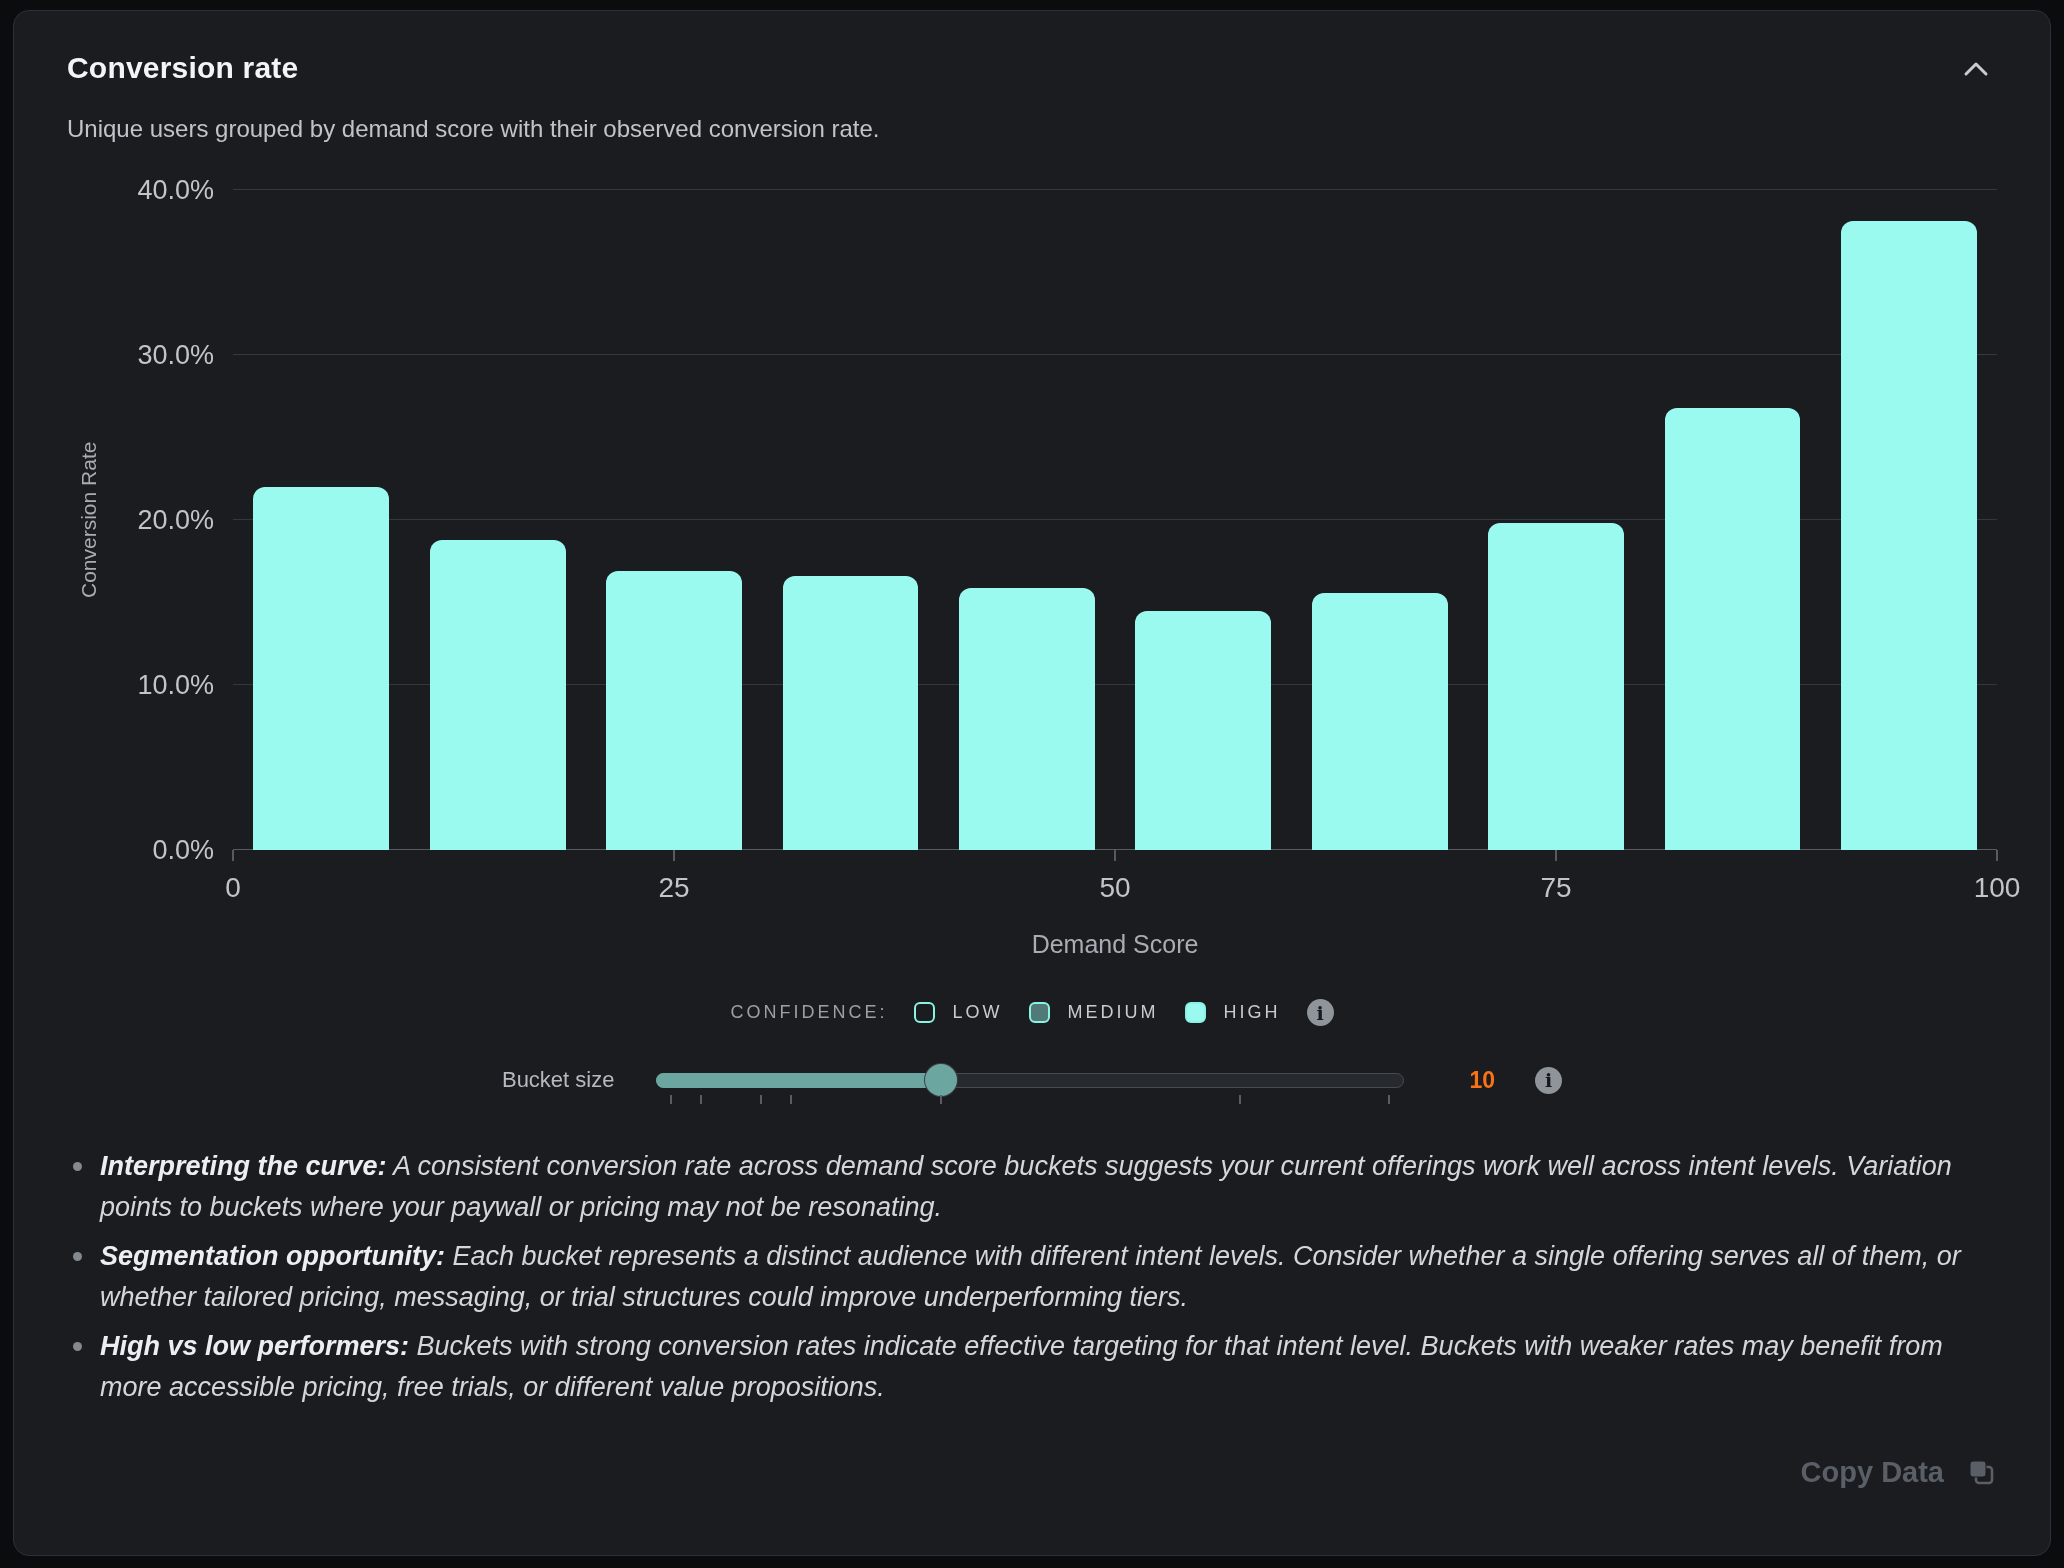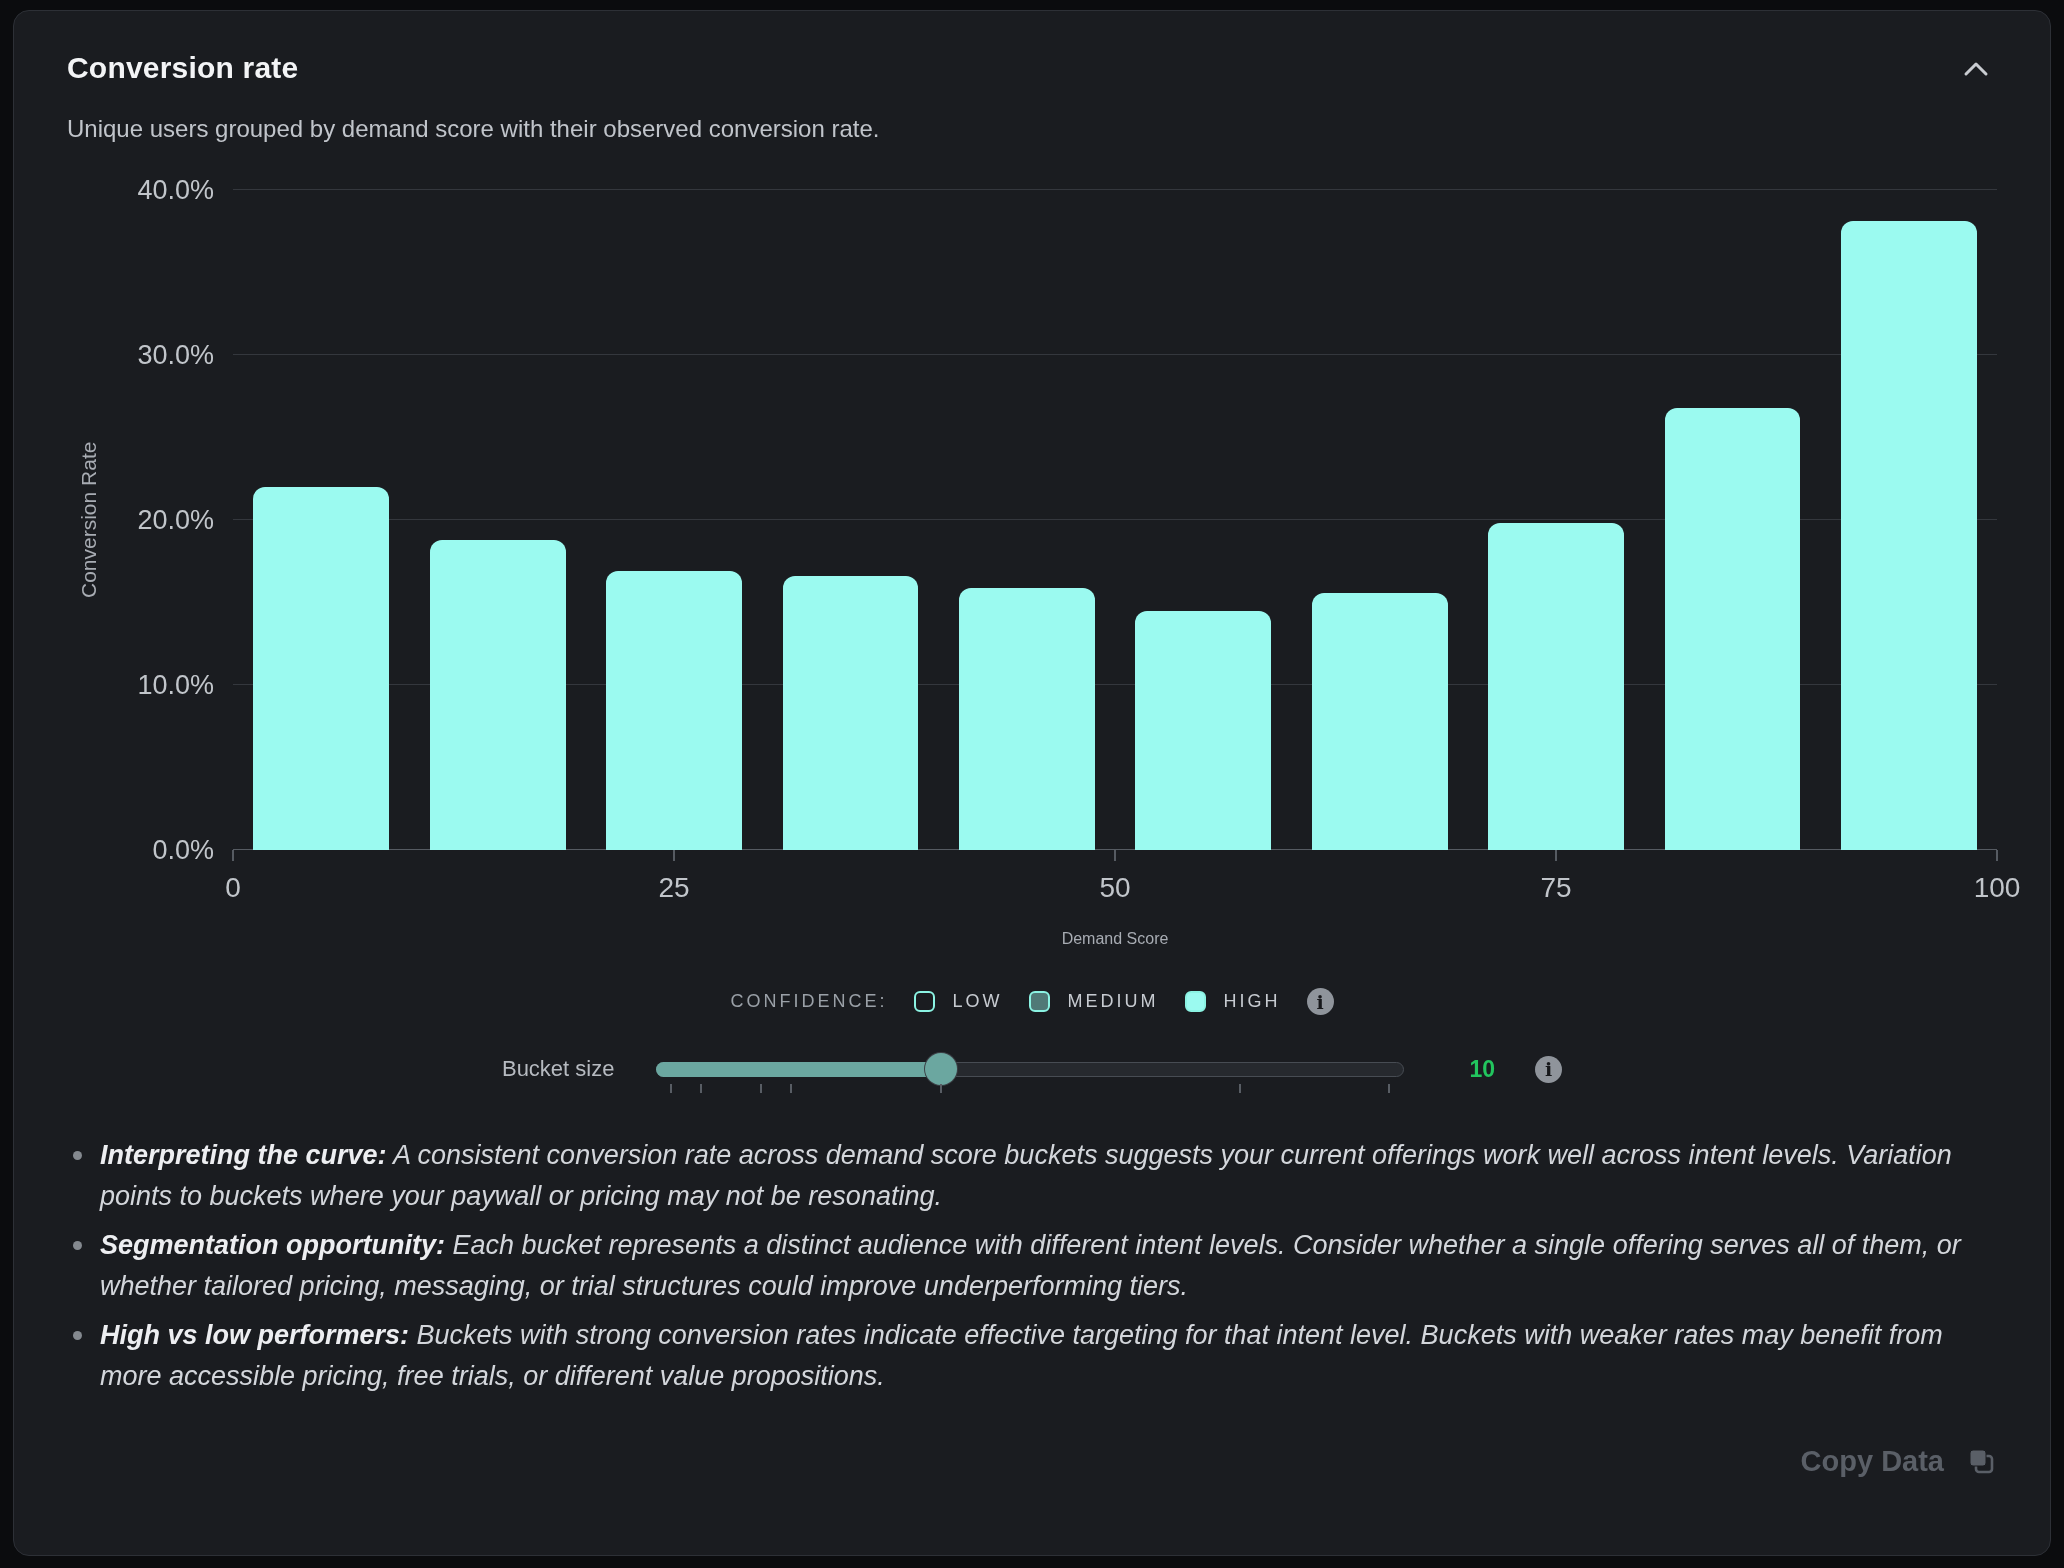--- a/index.html
+++ b/index.html
@@ -37,21 +37,21 @@
   .gridline{position:absolute;left:0;right:0;height:1px;background:#34373d;}
   .gridline.baseline{background:#565b62;}
   .bar-slot{flex:1 1 0;display:flex;justify-content:center;align-items:flex-end;height:100%;position:relative;z-index:2;}
   .bar{width:77%;background:#9bfaf0;border-radius:12px 12px 0 0;}
   .x-tickmarks{position:relative;height:12px;}
   .x-tickmark{position:absolute;top:0;width:2px;height:11px;background:#565b62;transform:translateX(-50%);}
   .x-labels{position:relative;height:36px;margin-top:10px;}
   .x-label{
     position:absolute;transform:translateX(-50%);font-size:28px;color:#c1c5ca;top:0;
   }
-  .x-title{margin-top:22px;text-align:center;font-size:16px;color:#a8acb3;}
+  .x-title{margin-top:22px;text-align:center;font-size:25px;color:#a8acb3;}
   
   .legend-row{
     display:flex;align-items:center;justify-content:center;gap:26px;margin-top:40px;
   }
   .legend-label{font-size:18px;letter-spacing:3px;color:#9aa0a7;font-weight:500;}
   .legend-item{display:flex;align-items:center;gap:18px;cursor:pointer;}
   .swatch{width:21px;height:21px;border-radius:6px;border:2.5px solid #8bf3e3;box-sizing:border-box;}
   .swatch.outline{background:transparent;}
   .swatch.half{background:rgba(155,250,240,0.42);}
   .swatch.solid{background:#9bfaf0;}
@@ -73,21 +73,21 @@
   .slider-fill{
     position:absolute;left:0;top:10px;height:15px;border-radius:8px 0 0 8px;
     background:#6ba7a0;
   }
   .slider-handle{
     position:absolute;top:1px;width:32px;height:32px;border-radius:50%;
     background:#6ba7a0;transform:translateX(-50%);box-shadow:0 0 0 1px #3c4046;
   }
   .slider-ticks{position:absolute;left:0;right:0;top:32px;height:10px;}
   .slider-tick{position:absolute;width:2px;height:9px;background:#585d64;transform:translateX(-50%);}
-  .slider-value{font-size:23px;font-weight:600;color:#22c55e;margin-left:52px;margin-right:27px;}
+  .slider-value{font-size:23px;font-weight:600;color:#f97316;margin-left:52px;margin-right:27px;}
   
   .insights{list-style:none;margin:49px 0 0 0;padding:0;}
   .insight{
     position:relative;padding-left:33px;font-size:27px;line-height:41px;
     color:#d3d6db;margin-bottom:8px;font-style:italic;
   }
   .insight::before{
     content:"";position:absolute;left:6px;top:16px;width:9px;height:9px;border-radius:50%;
     background:#84898f;
   }

